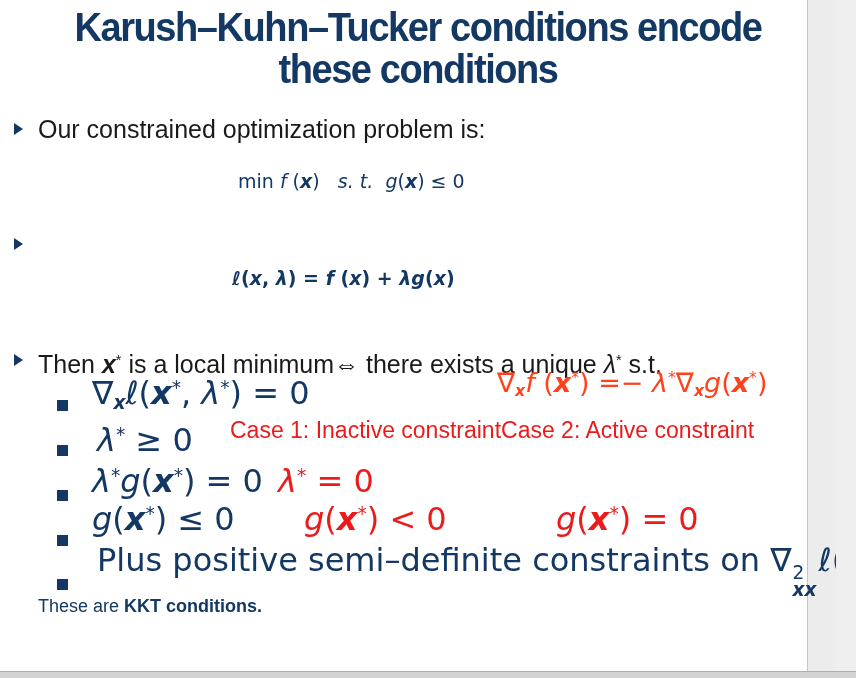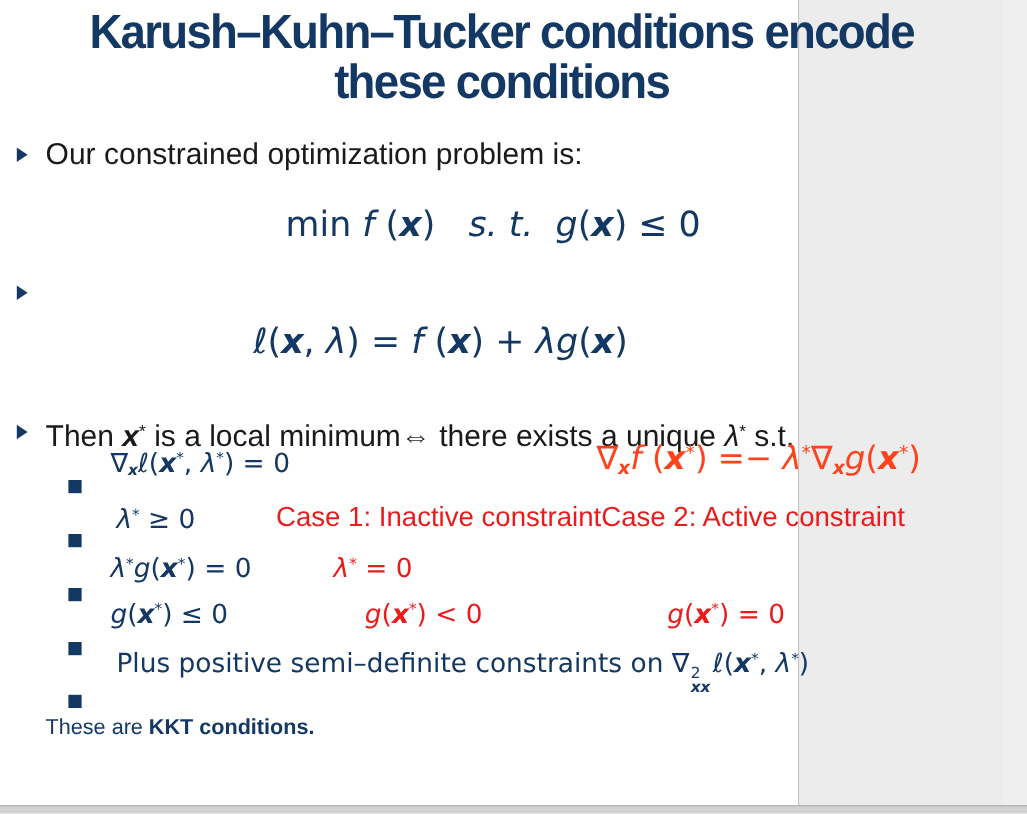--- a/index.html
+++ b/index.html
@@ -2,21 +2,21 @@
 <html><head>
 <meta charset="utf-8">
 <style>
   html,body{margin:0;padding:0;}
   body{
     width:856px;height:678px;position:relative;overflow:hidden;
     background:#ececec;
     font-family:"Liberation Sans","DejaVu Sans",sans-serif;
   }
   .slide{
-    position:absolute;left:0;top:0;width:666px;height:671px;
+    position:absolute;left:0;top:0;width:808px;height:671px;
     background:#ffffff;border-right:1px solid #c6c6c6;box-sizing:border-box;
   }
   .right-gutter{position:absolute;left:836px;top:0;width:20px;height:671px;background:#efefef;}
   .bottom-strip{position:absolute;left:0;top:671px;width:856px;height:7px;background:#d2d2d2;border-top:1px solid #aeaeae;box-sizing:border-box;}
 
   .title{
     position:absolute;top:6px;left:0;width:836px;text-align:center;
     color:#133863;font-weight:bold;font-size:40px;line-height:42px;
     letter-spacing:-1.5px;transform:scaleX(0.95);transform-origin:50% 0;
   }
@@ -36,43 +36,43 @@
   .orange{color:#ff421c;}
 
   .math sup, .btext sup{font-size:0.58em;vertical-align:0.55em;}
   .math sub{font-size:0.58em;vertical-align:-0.25em;}
   .bi{font-style:italic;font-weight:bold;}
   .stack{
     display:inline-flex;flex-direction:column;align-items:flex-start;
     vertical-align:-0.42em;line-height:0.95;font-size:0.58em;margin:0 2px 0 1px;
   }
   .stack .sb{font-style:italic;font-weight:bold;}
-  .f29{font-size:29px;}
+  .f29{font-size:19px;}
   .f27{font-size:27px;}
-  .f26{font-size:22px;}
+  .f26{font-size:32px;}
   .f23{font-size:23px;}
 </style>
 </head>
 <body>
 
 <div class="slide">
 
   <div class="title">
     <div>Karush–Kuhn–Tucker conditions encode</div>
     <div>these conditions</div>
   </div>
 
   <div class="tri" style="left:14px;top:123px;"></div>
   <div class="btext" style="top:114px;text-align:center;">Our constrained optimization problem is:</div>
 
   <div class="abs math navy f29" style="left:238px;top:170px;">min <i>f</i> (<b><i>x</i></b>) &nbsp;&nbsp;<i>s. t.</i> &nbsp;<i>g</i>(<b><i>x</i></b>) ≤ 0</div>
 
   <div class="tri" style="left:14px;top:238px;"></div>
 
-  <div class="abs math navy f29" style="left:211px;top:267px;">ℓ(<b><i>x</i></b>, <i>λ</i>) = <i>f</i> (<b><i>x</i></b>) + <i>λg</i>(<b><i>x</i></b>)</div>
+  <div class="abs math navy f29" style="left:232px;top:267px;font-weight:bold;">ℓ(<b><i>x</i></b>, <i>λ</i>) = <i>f</i> (<b><i>x</i></b>) + <i>λg</i>(<b><i>x</i></b>)</div>
 
   <div class="tri" style="left:14px;top:354px;"></div>
   <div class="btext" style="top:345px;">Then <b><i>x</i></b><sup>*</sup> is a local minimum⇔ there exists a unique <i>λ</i><sup>*</sup> s.t.</div>
 
   <div class="sq" style="top:400px;"></div>
   <div class="sq" style="top:445px;"></div>
   <div class="sq" style="top:490px;"></div>
   <div class="sq" style="top:535px;"></div>
   <div class="sq" style="top:579px;"></div>
 

